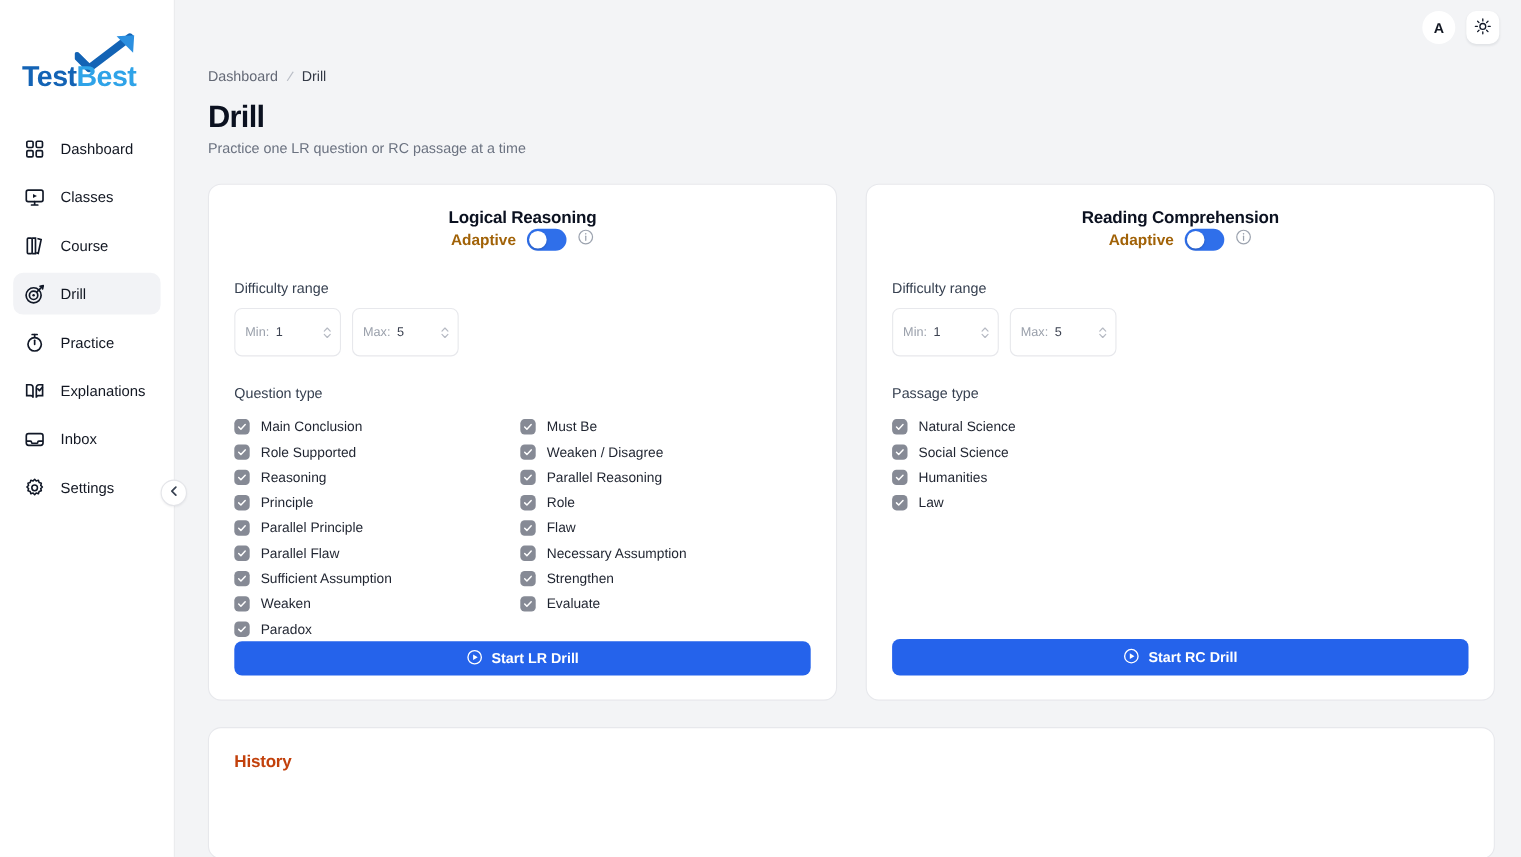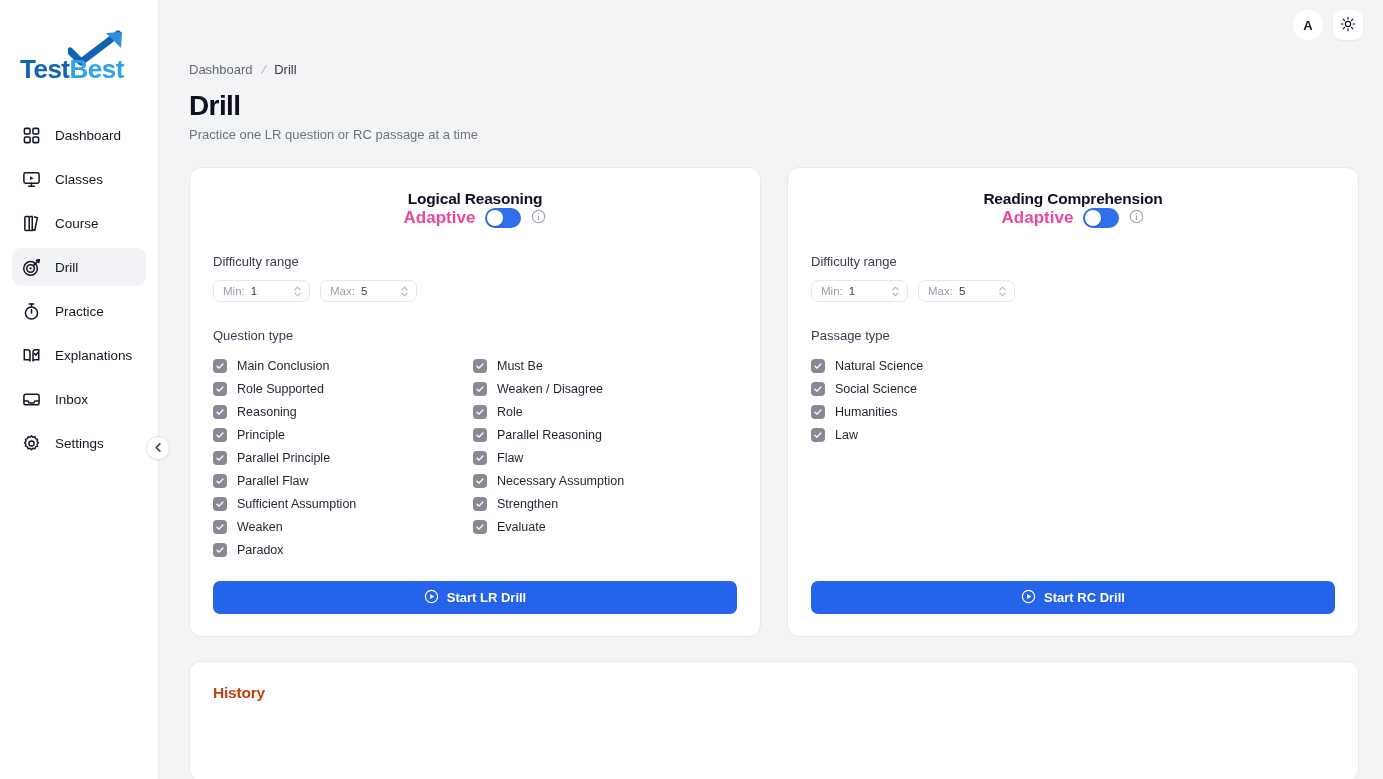--- a/index.html
+++ b/index.html
@@ -124,41 +124,41 @@
     display: flex; align-items: center; justify-content: space-between; flex-direction: column;
   }
   .card-title {
     font-size: 15.5px; font-weight: bold; color: #0b1120;
     letter-spacing: -0.2px;
   }
   .adaptive {
     display: flex; align-items: center; gap: 10px;
   }
   .adaptive-label {
-    font-size: 17px; font-weight: bold; color: #ec4899;
+    font-size: 14px; font-weight: bold; color: #a16207;
   }
   .switch {
     width: 36px; height: 20px; border-radius: 10px;
     background: #2f6fea; position: relative; cursor: pointer;
     flex: 0 0 36px;
   }
   .switch .knob {
     position: absolute; left: 2px; top: 2px;
     width: 16px; height: 16px; border-radius: 50%;
     background: #ffffff;
     box-shadow: 0 1px 2px rgba(0,0,0,.2);
   }
   .info-ico { cursor: pointer; display: block; }
 
   .field-label {
     font-size: 13px; color: #374151; margin-top: 26px;
   }
   .range-row { display: flex; gap: 10px; margin-top: 11px; }
   .num-input {
-    width: 97px; height: 22px;
+    width: 97px; height: 44px;
     border: 1px solid #e7e8ec; border-radius: 7px;
     background: #ffffff;
     display: flex; align-items: center;
     padding: 0 7px 0 9px;
     gap: 6px;
     cursor: text;
   }
   .num-tag { font-size: 11.5px; color: #9aa0ab; }
   .num-val { font-size: 11.5px; color: #3b4150; }
   .stepper { margin-left: auto; display: flex; flex-direction: column; gap: 1px; cursor: pointer; }
@@ -488,29 +488,29 @@
                   </svg>
                 </span>
                 <span class="check-lbl">Weaken / Disagree</span>
               </div>
               <div class="check-row">
                 <span class="cbox">
                   <svg width="10" height="10" viewBox="0 0 12 12" fill="none" stroke="#ffffff" stroke-width="1.6" stroke-linecap="round" stroke-linejoin="round">
                     <path d="M2.4 6.2 L4.8 8.6 L9.5 3.6"></path>
                   </svg>
                 </span>
+                <span class="check-lbl">Parallel Reasoning</span>
+              </div>
+              <div class="check-row">
+                <span class="cbox">
+                  <svg width="10" height="10" viewBox="0 0 12 12" fill="none" stroke="#ffffff" stroke-width="1.6" stroke-linecap="round" stroke-linejoin="round">
+                    <path d="M2.4 6.2 L4.8 8.6 L9.5 3.6"></path>
+                  </svg>
+                </span>
                 <span class="check-lbl">Role</span>
-              </div>
-              <div class="check-row">
-                <span class="cbox">
-                  <svg width="10" height="10" viewBox="0 0 12 12" fill="none" stroke="#ffffff" stroke-width="1.6" stroke-linecap="round" stroke-linejoin="round">
-                    <path d="M2.4 6.2 L4.8 8.6 L9.5 3.6"></path>
-                  </svg>
-                </span>
-                <span class="check-lbl">Parallel Reasoning</span>
               </div>
               <div class="check-row">
                 <span class="cbox">
                   <svg width="10" height="10" viewBox="0 0 12 12" fill="none" stroke="#ffffff" stroke-width="1.6" stroke-linecap="round" stroke-linejoin="round">
                     <path d="M2.4 6.2 L4.8 8.6 L9.5 3.6"></path>
                   </svg>
                 </span>
                 <span class="check-lbl">Flaw</span>
               </div>
               <div class="check-row">

